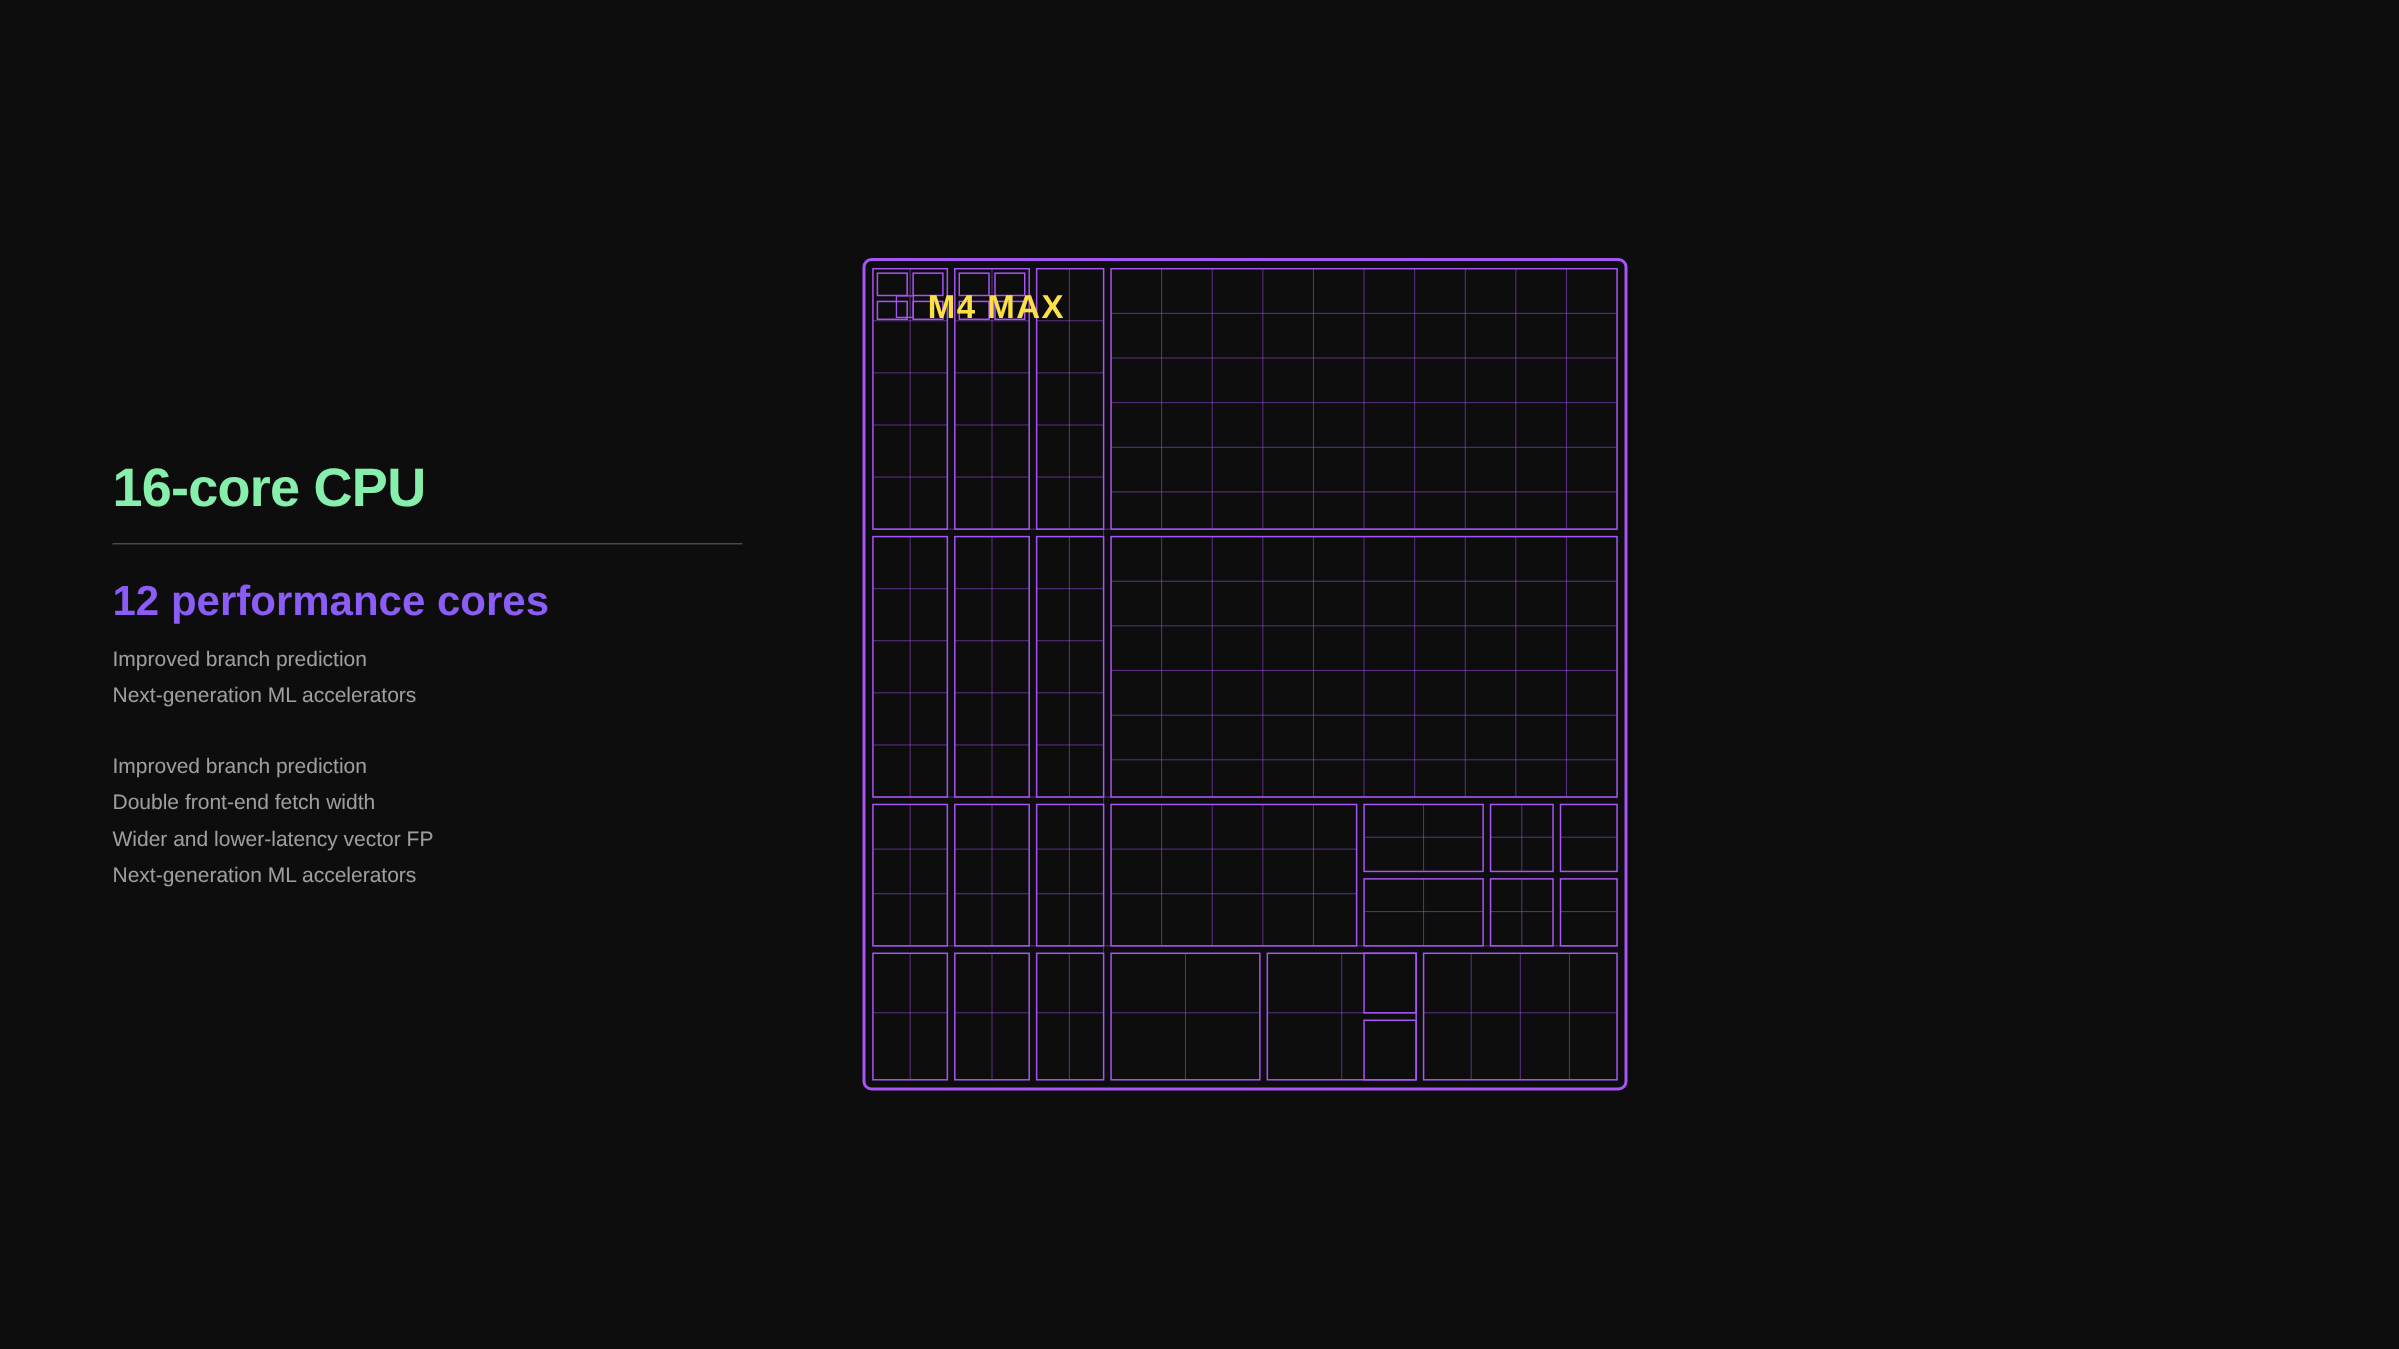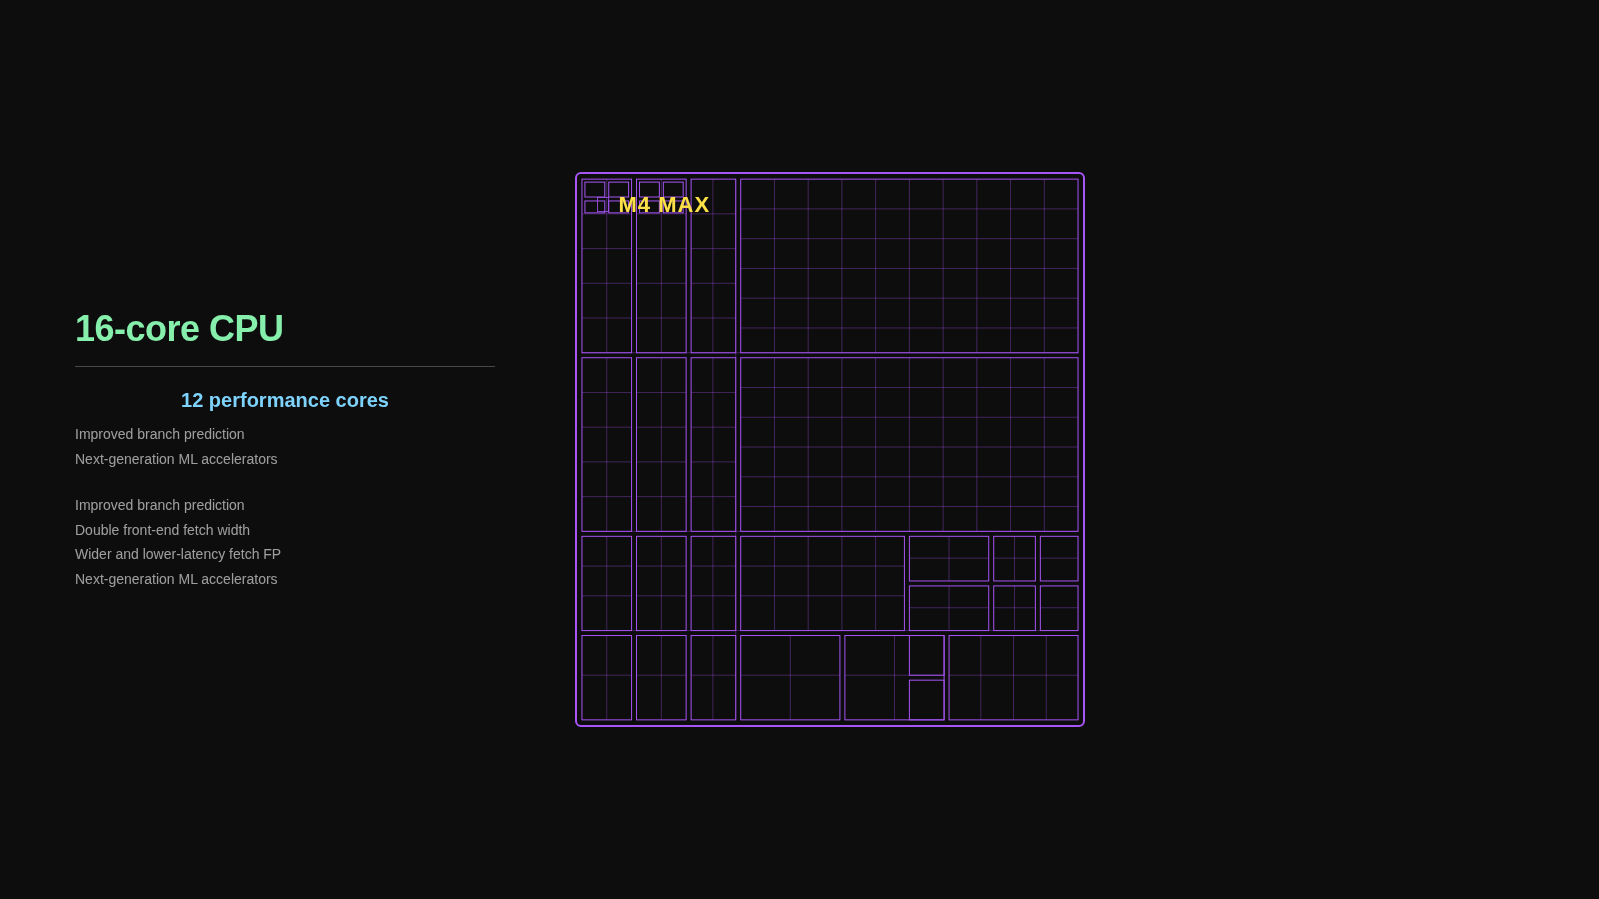--- a/index.html
+++ b/index.html
@@ -37,25 +37,24 @@
     }
 
     .divider {
       width: 100%;
       height: 1px;
       background: rgba(255,255,255,0.25);
       margin-bottom: 22px;
     }
 
     .section-heading {
-      font-size: 20px;
+      font-size: 28px;
       font-weight: 700;
-      color: #7dd3fc;
+      color: #8b5cf6;
       margin-bottom: 10px;
-      text-align: center;
     }
 
     .feature-item {
       font-size: 14px;
       font-weight: 400;
       color: rgba(255,255,255,0.6);
       line-height: 1.75;
     }
 
     .section-gap {
@@ -120,21 +119,21 @@
     <div class="divider"></div>
 
     <div class="section-heading">12 performance cores</div>
     <div class="feature-item">Improved branch prediction</div>
     <div class="feature-item">Next-generation ML accelerators</div>
 
     <div class="section-gap"></div>
 
     <div class="feature-item">Improved branch prediction</div>
     <div class="feature-item">Double front-end fetch width</div>
-    <div class="feature-item">Wider and lower-latency fetch FP</div>
+    <div class="feature-item">Wider and lower-latency vector FP</div>
     <div class="feature-item">Next-generation ML accelerators</div>
   </div>
 
   <div class="chip-container">
     <div class="chip-wrapper">
 
       <div class="chip-label">
         <span class="apple-logo"></span>
         <span class="chip-name">M4 MAX</span>
       </div>

